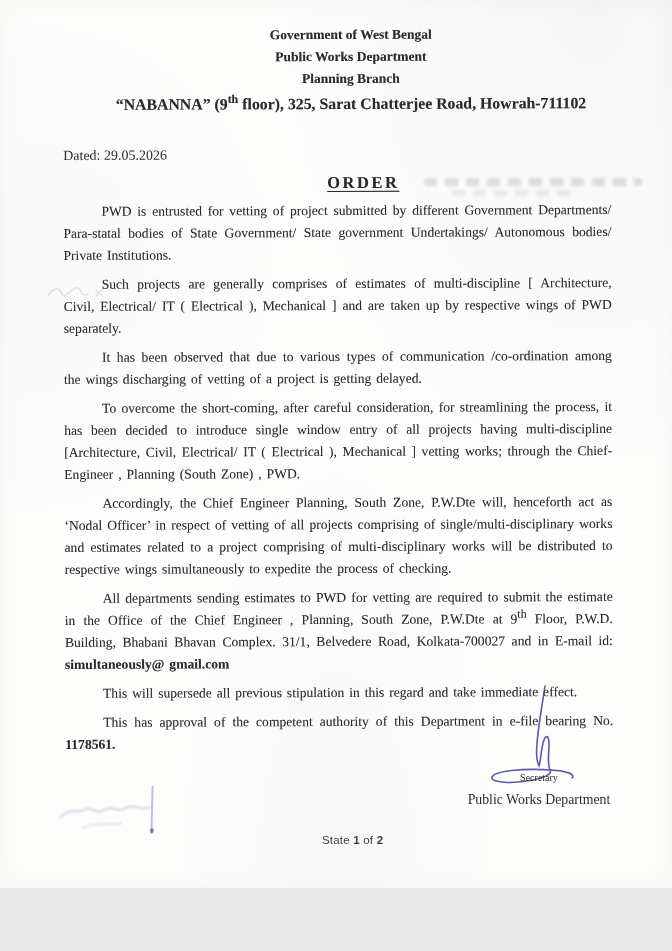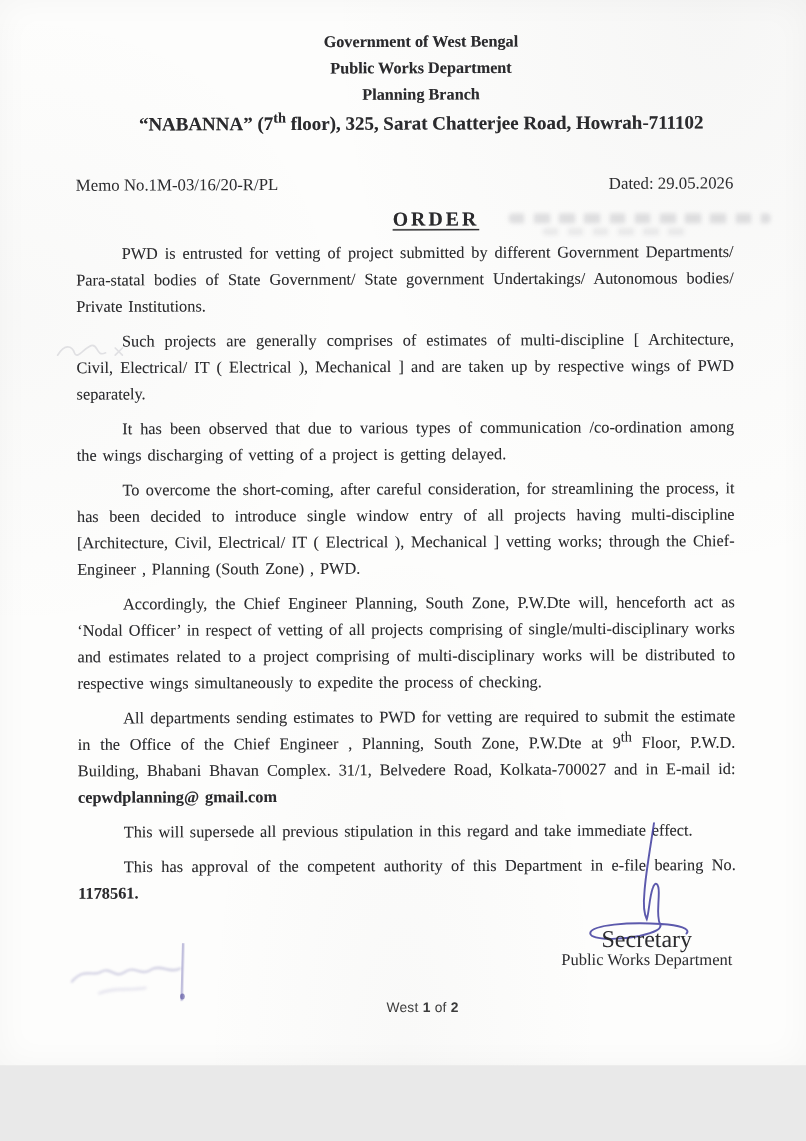--- a/index.html
+++ b/index.html
@@ -39,21 +39,21 @@
   .body-text p{
     margin:0 0 7px 0;
     font-size:13.6px;line-height:22px;
     text-align:justify;text-indent:38px;
     word-spacing:1.5px;
     text-shadow:0 0 .35px rgba(0,0,0,.25);
   }
   .body-text b{font-weight:bold;}
   .sig-block{position:absolute;left:0;top:0;width:672px;height:951px;pointer-events:none;}
   .sig-svg{position:absolute;left:468px;top:682px;}
-  .sig-title{position:absolute;left:468px;top:772px;width:142px;text-align:center;font-size:20px;color:#2b2b2e;}
+  .sig-title{position:absolute;left:468px;top:772px;width:142px;text-align:center;font-size:10px;color:#2b2b2e;}
   .sig-dept{position:absolute;left:432px;top:792px;width:214px;text-align:center;font-size:13.8px;color:#2b2b2e;}
   .page-footer{
     position:absolute;left:322px;top:834px;
     font-family:"Liberation Sans","DejaVu Sans",sans-serif;
     font-size:11.5px;color:#3c3c3c;letter-spacing:.2px;
   }
   .page-footer b{font-weight:bold;}
   
   .ghost-strip{
     position:absolute;border-radius:3px;
@@ -73,52 +73,51 @@
 <body>
 
 <div class="page">
 
   <div class="content">
 
     <div class="letterhead">
       <div class="lh-line">Government of West Bengal</div>
       <div class="lh-line">Public Works Department</div>
       <div class="lh-line">Planning Branch</div>
-      <div class="lh-address"><span>“NABANNA” (7</span><sup>th</sup><span> floor), 325, Sarat Chatterjee Road, Howrah-711102</span></div>
+      <div class="lh-address"><span>“NABANNA” (9</span><sup>th</sup><span> floor), 325, Sarat Chatterjee Road, Howrah-711102</span></div>
     </div>
 
     <div class="memo-row">
-      <span>Memo No.1M-03/16/20-R/PL</span>
       <span>Dated: 29.05.2026</span>
     </div>
 
     <div class="order-title">ORDER</div>
 
     <div class="body-text">
       <p>PWD is entrusted for vetting of project submitted by different Government Departments/ Para-statal bodies of State Government/ State government Undertakings/ Autonomous bodies/ Private Institutions.</p>
       <p>Such projects are generally comprises of estimates of multi-discipline [ Architecture, Civil, Electrical/ IT ( Electrical ), Mechanical ] and are taken up by respective wings of PWD separately.</p>
       <p>It has been observed that due to various types of communication /co-ordination among the wings discharging of vetting of a project is getting delayed.</p>
       <p>To overcome the short-coming, after careful consideration, for streamlining the process, it has been decided to introduce single window entry of all projects having multi-discipline [Architecture, Civil, Electrical/ IT ( Electrical ), Mechanical ] vetting works; through the Chief-Engineer , Planning (South Zone) , PWD.</p>
       <p>Accordingly, the Chief Engineer Planning, South Zone, P.W.Dte will, henceforth act as ‘Nodal Officer’ in respect of vetting of all projects comprising of single/multi-disciplinary works and estimates related to a project comprising of multi-disciplinary works will be distributed to respective wings simultaneously to expedite the process of checking.</p>
-      <p><span>All departments sending estimates to PWD for vetting are required to submit the estimate in the Office of the Chief Engineer , Planning, South Zone, P.W.Dte at 9</span><sup>th</sup><span> Floor, P.W.D. Building, Bhabani Bhavan Complex. 31/1, Belvedere Road, Kolkata-700027 and in E-mail id: </span><b>cepwdplanning@ gmail.com</b></p>
+      <p><span>All departments sending estimates to PWD for vetting are required to submit the estimate in the Office of the Chief Engineer , Planning, South Zone, P.W.Dte at 9</span><sup>th</sup><span> Floor, P.W.D. Building, Bhabani Bhavan Complex. 31/1, Belvedere Road, Kolkata-700027 and in E-mail id: </span><b>simultaneously@ gmail.com</b></p>
       <p>This will supersede all previous stipulation in this regard and take immediate effect.</p>
       <p><span>This has approval of the competent authority of this Department in e-file bearing No. </span><b>1178561.</b></p>
     </div>
 
   </div>
 
   <div class="sig-block">
     <svg class="sig-svg" width="120" height="112" viewBox="0 0 120 112">
       <path d="M 77 4 C 74 24, 70 46, 69 62 C 68 72, 69 80, 71 84 C 73 78, 73 66, 76 58 C 78 52, 81 54, 81 62 C 81 72, 79 82, 82 88 C 84 92, 78 95, 65 98 C 45 102, 22 101, 24 95 C 26 89, 55 86, 83 88 C 98 89, 108 92, 104 96" fill="none" stroke="#4a47a3" stroke-width="1.6" stroke-linecap="round" opacity="0.9"></path>
     </svg>
     <div class="sig-title">Secretary</div>
     <div class="sig-dept">Public Works Department</div>
   </div>
 
-  <div class="page-footer"><span>West </span><b>1</b><span> of </span><b>2</b></div>
+  <div class="page-footer"><span>State </span><b>1</b><span> of </span><b>2</b></div>
 
   <div class="ghost-strip ghost-1"></div>
   <div class="ghost-strip ghost-2"></div>
   <svg class="pencil-scribble" width="78" height="30" viewBox="0 0 78 30">
     <path d="M 6 18 C 12 8, 18 10, 20 16 C 22 22, 28 12, 34 10 C 40 8, 38 20, 46 16 M 54 12 l 6 6 m 0 -6 l -6 6" fill="none" stroke="rgba(95,95,115,0.30)" stroke-width="1.4" stroke-linecap="round"></path>
   </svg>
   <svg class="ghost-writing" width="115" height="42" viewBox="0 0 115 42">
     <path d="M 8 26 C 18 14, 26 22, 32 18 C 40 13, 44 24, 52 18 C 60 12, 66 22, 74 16 C 82 11, 90 20, 98 15" fill="none" stroke="rgba(112,106,172,0.28)" stroke-width="2" stroke-linecap="round" style="filter:blur(1.1px)"></path>
     <path d="M 30 36 C 42 30, 58 34, 70 31" fill="none" stroke="rgba(112,106,172,0.18)" stroke-width="2" style="filter:blur(1.2px)"></path>
   </svg>

